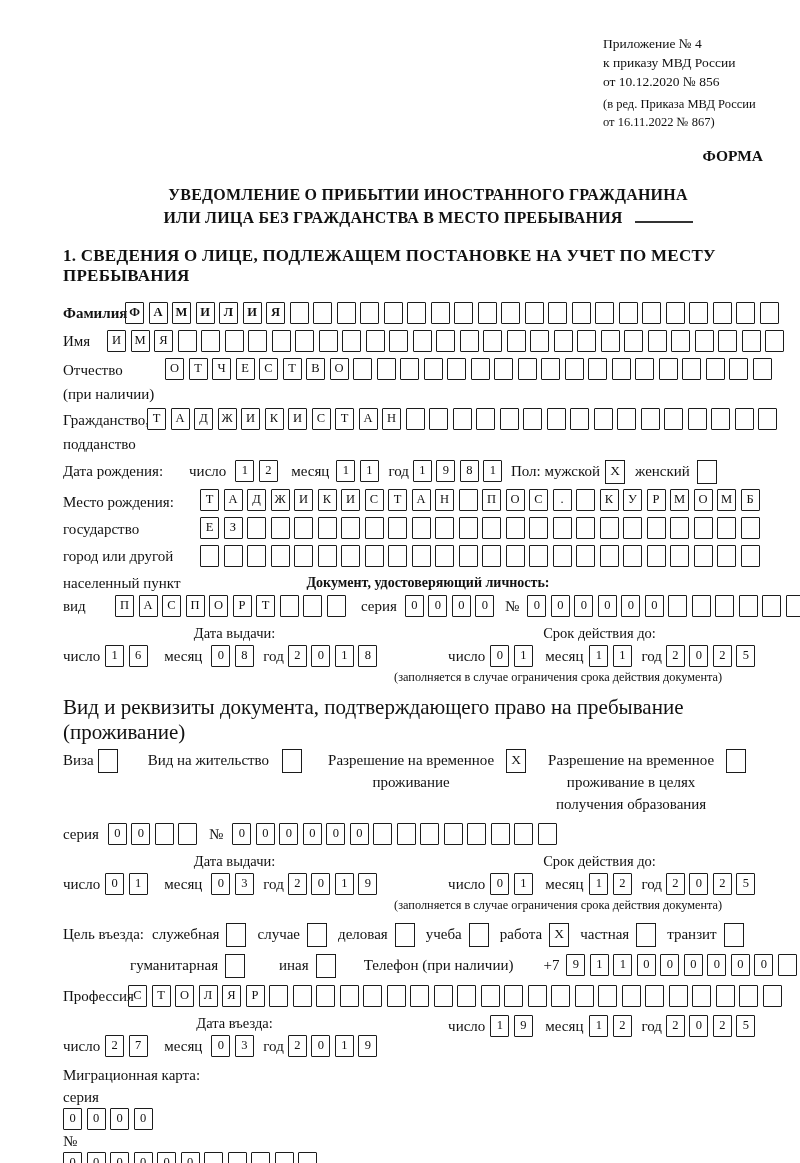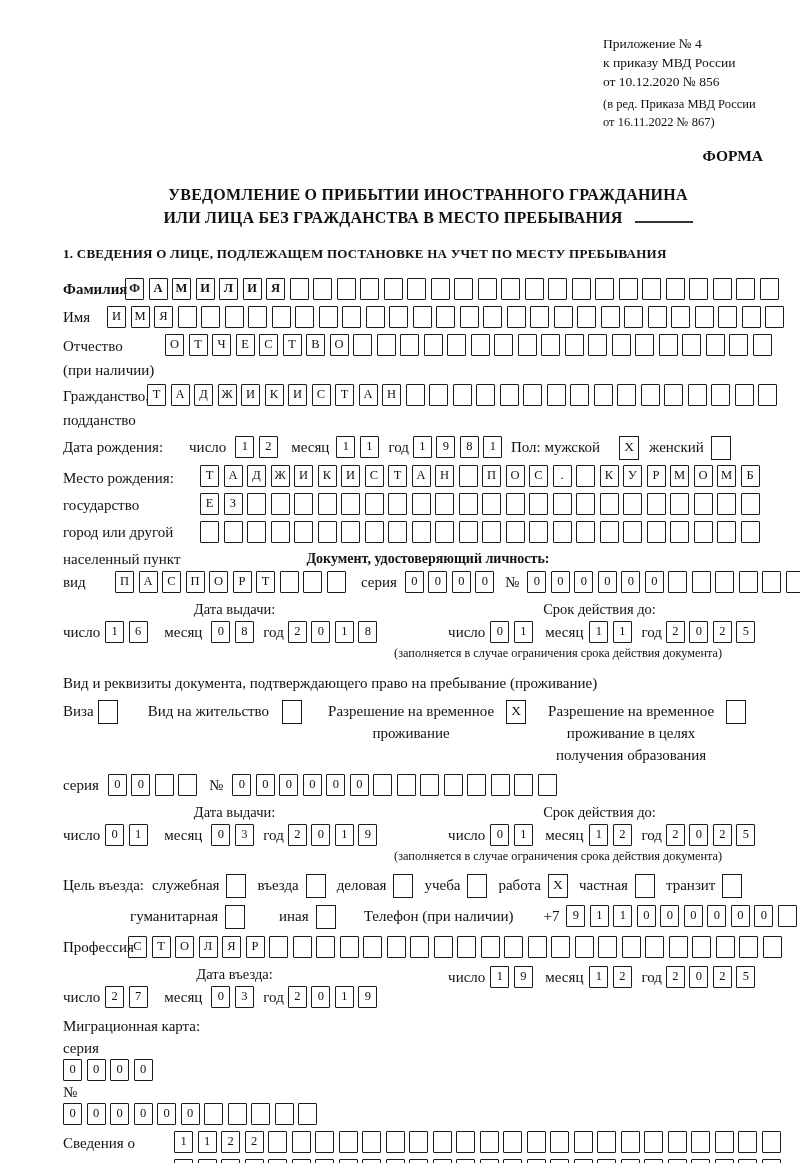--- a/index.html
+++ b/index.html
@@ -6,21 +6,21 @@
   .page {
     width:800px; height:1163px; margin:0 auto; background:#ffffff;
     font-family:"Liberation Serif","DejaVu Serif",serif; color:#111;
     box-sizing:border-box; padding:34px 7px 0 63px; overflow:hidden; position:relative;
   }
   .annex { margin-left:auto; width:190px; font-size:13.5px; line-height:19px; }
   .annex .edition { font-size:12.5px; line-height:18px; margin-top:4px; }
   .form-label { text-align:right; padding-right:30px; font-weight:bold; font-size:15.5px; margin-top:16px; }
   .title { text-align:center; font-weight:bold; font-size:16px; line-height:23px; margin-top:18px; letter-spacing:0.2px; }
   .title .blank { display:inline-block; width:58px; border-bottom:2px solid #333; height:14px; margin-left:12px; }
-  .sec-heading { font-weight:bold; font-size:13px; margin-top:17px; letter-spacing:0.25px; }
+  .sec-heading { font-weight:bold; font-size:17px; margin-top:17px; letter-spacing:0.25px; }
 
   .row { display:flex; align-items:flex-start; margin-top:6px; }
   .lbl { font-size:15px; line-height:22px; flex-shrink:0; }
   .lbl2 { font-size:15px; line-height:24px; flex-shrink:0; }
   .boxes { display:flex; flex-wrap:nowrap; }
   .cell {
     display:inline-block; box-sizing:border-box; width:19px; height:22px;
     border:1.5px solid #1c1c1c; border-radius:1px; margin-right:4.5px;
     text-align:center; font-size:12.5px; line-height:18px; flex-shrink:0;
   }
@@ -33,21 +33,21 @@
   .vrows .boxes { margin-bottom:6px; }
   .doc-heading { text-align:center; font-weight:bold; font-size:14px; margin-top:8px; }
 
   .dates { display:flex; margin-top:8px; }
   .dcol-left { width:47%; }
   .dcol-right { width:53%; }
   .date-hdr { text-align:center; font-size:14.5px; margin-bottom:3px; }
   .date-line { display:flex; align-items:flex-start; }
   .note { font-size:12.3px; white-space:nowrap; margin-top:3px; margin-left:-12px; }
 
-  .intro { font-size:15px; line-height:25px; margin-top:10px; }
+  .intro { font-size:21px; line-height:25px; margin-top:10px; }
   .cbrow { display:flex; align-items:flex-start; margin-top:4px; }
   .cbitem { display:flex; align-items:flex-start; }
   .cbl { font-size:15px; line-height:22px; text-align:center; }
   .cbl.multi { line-height:22px; }
 
   .pair { display:flex; align-items:flex-start; margin-right:11px; }
   .pair .plbl { font-size:15px; line-height:23px; margin-right:7px; }
 
   .rep-note { font-size:12.3px; margin-top:4px; margin-left:52px; white-space:nowrap; }
 </style>
@@ -226,21 +226,21 @@
         <span class="cell">1</span>
         <span class="cell">1</span>
       </span>
     <span class="lbl" style="margin-right:4px;">год</span>
     <span class="boxes" style="margin-right:4px;">
         <span class="cell">1</span>
         <span class="cell">9</span>
         <span class="cell">8</span>
         <span class="cell">1</span>
       </span>
-    <span class="lbl" style="margin-right:19px;">Пол: мужской</span>
+    <span class="lbl" style="margin-right:5px;">Пол: мужской</span>
     <span class="checkbox" style="margin-right:10px;">X</span>
     <span class="lbl" style="margin-right:7px;">женский</span>
     <span class="checkbox"></span>
   </div>
 
   <div class="row" style="margin-top:5px;">
     <span class="stack w137">
       <span class="lbl2" style="line-height:27px;">Место рождения:</span>
       <span class="lbl2" style="line-height:27px;">государство</span>
       <span class="lbl2" style="line-height:27px;">город или другой</span>
@@ -520,21 +520,21 @@
     </div>
   </div>
 
   <div class="row" style="margin-top:10px;">
     <span class="lbl" style="margin-right:8px;">Цель въезда:</span>
     <span class="pair">
         <span class="plbl">служебная</span>
         <span class="checkbox"></span>
       </span>
     <span class="pair">
-        <span class="plbl">въезда</span>
+        <span class="plbl">случае</span>
         <span class="checkbox"></span>
       </span>
     <span class="pair">
         <span class="plbl">деловая</span>
         <span class="checkbox"></span>
       </span>
     <span class="pair">
         <span class="plbl">учеба</span>
         <span class="checkbox"></span>
       </span>

